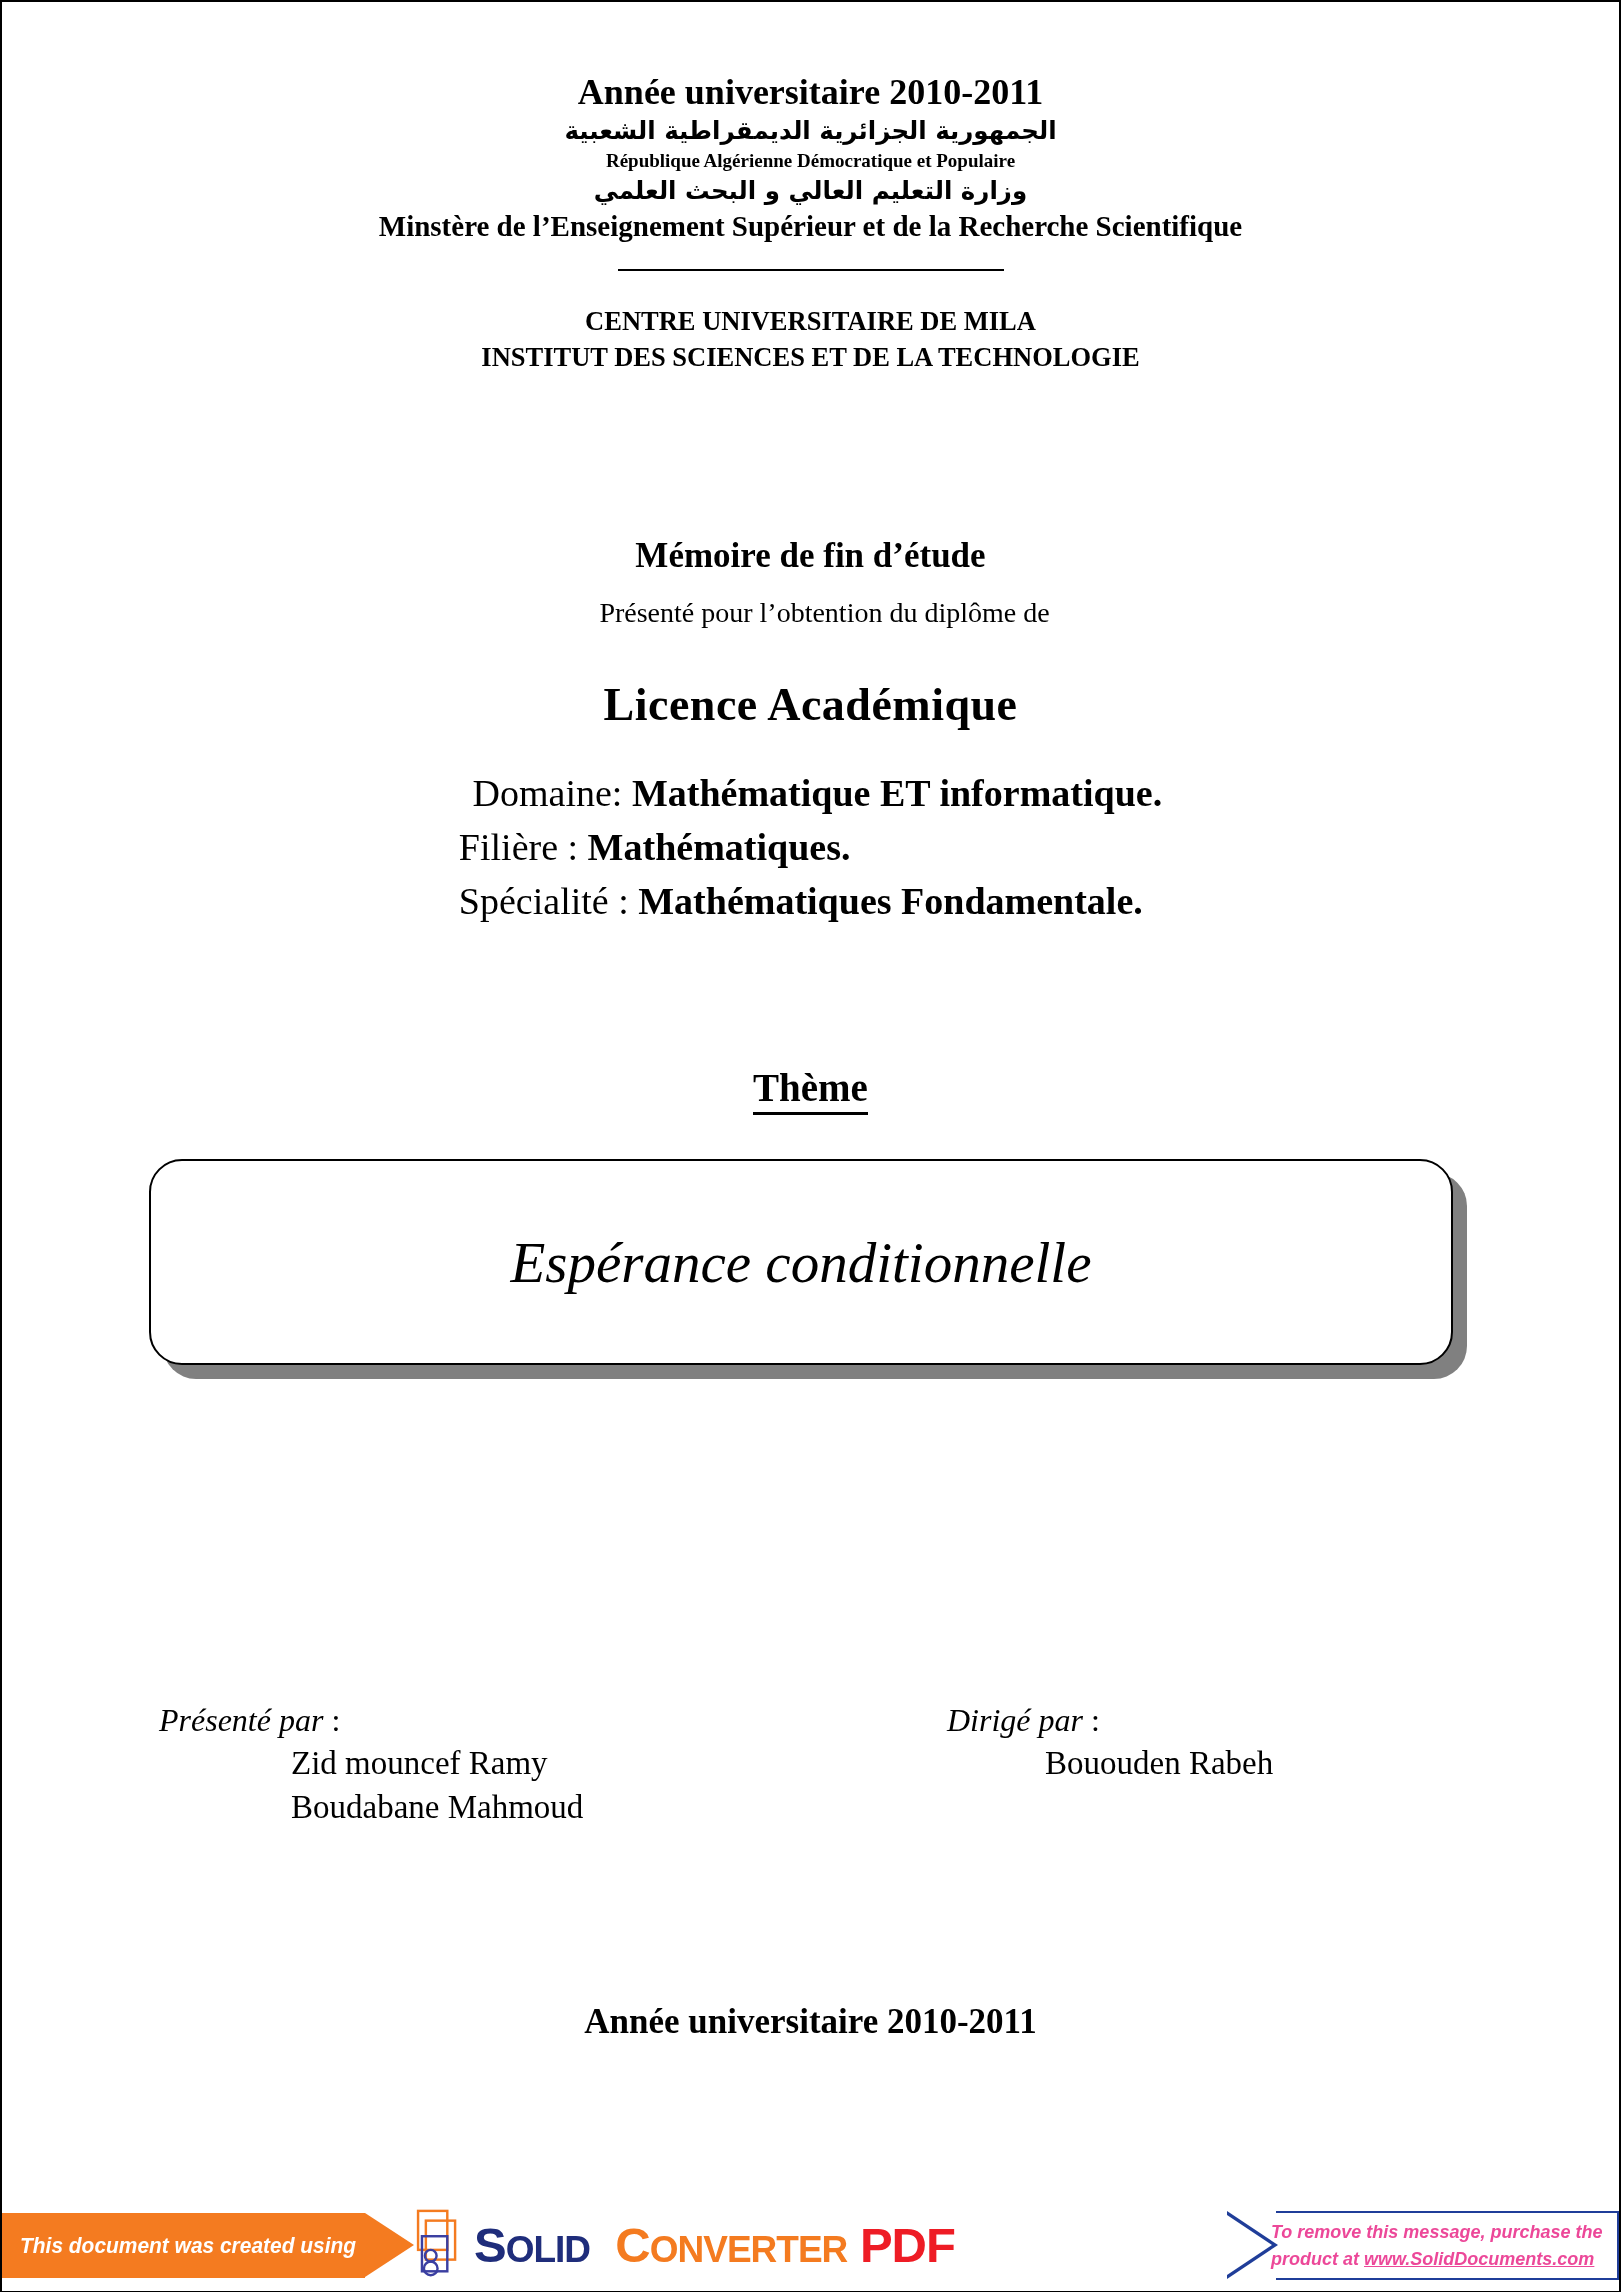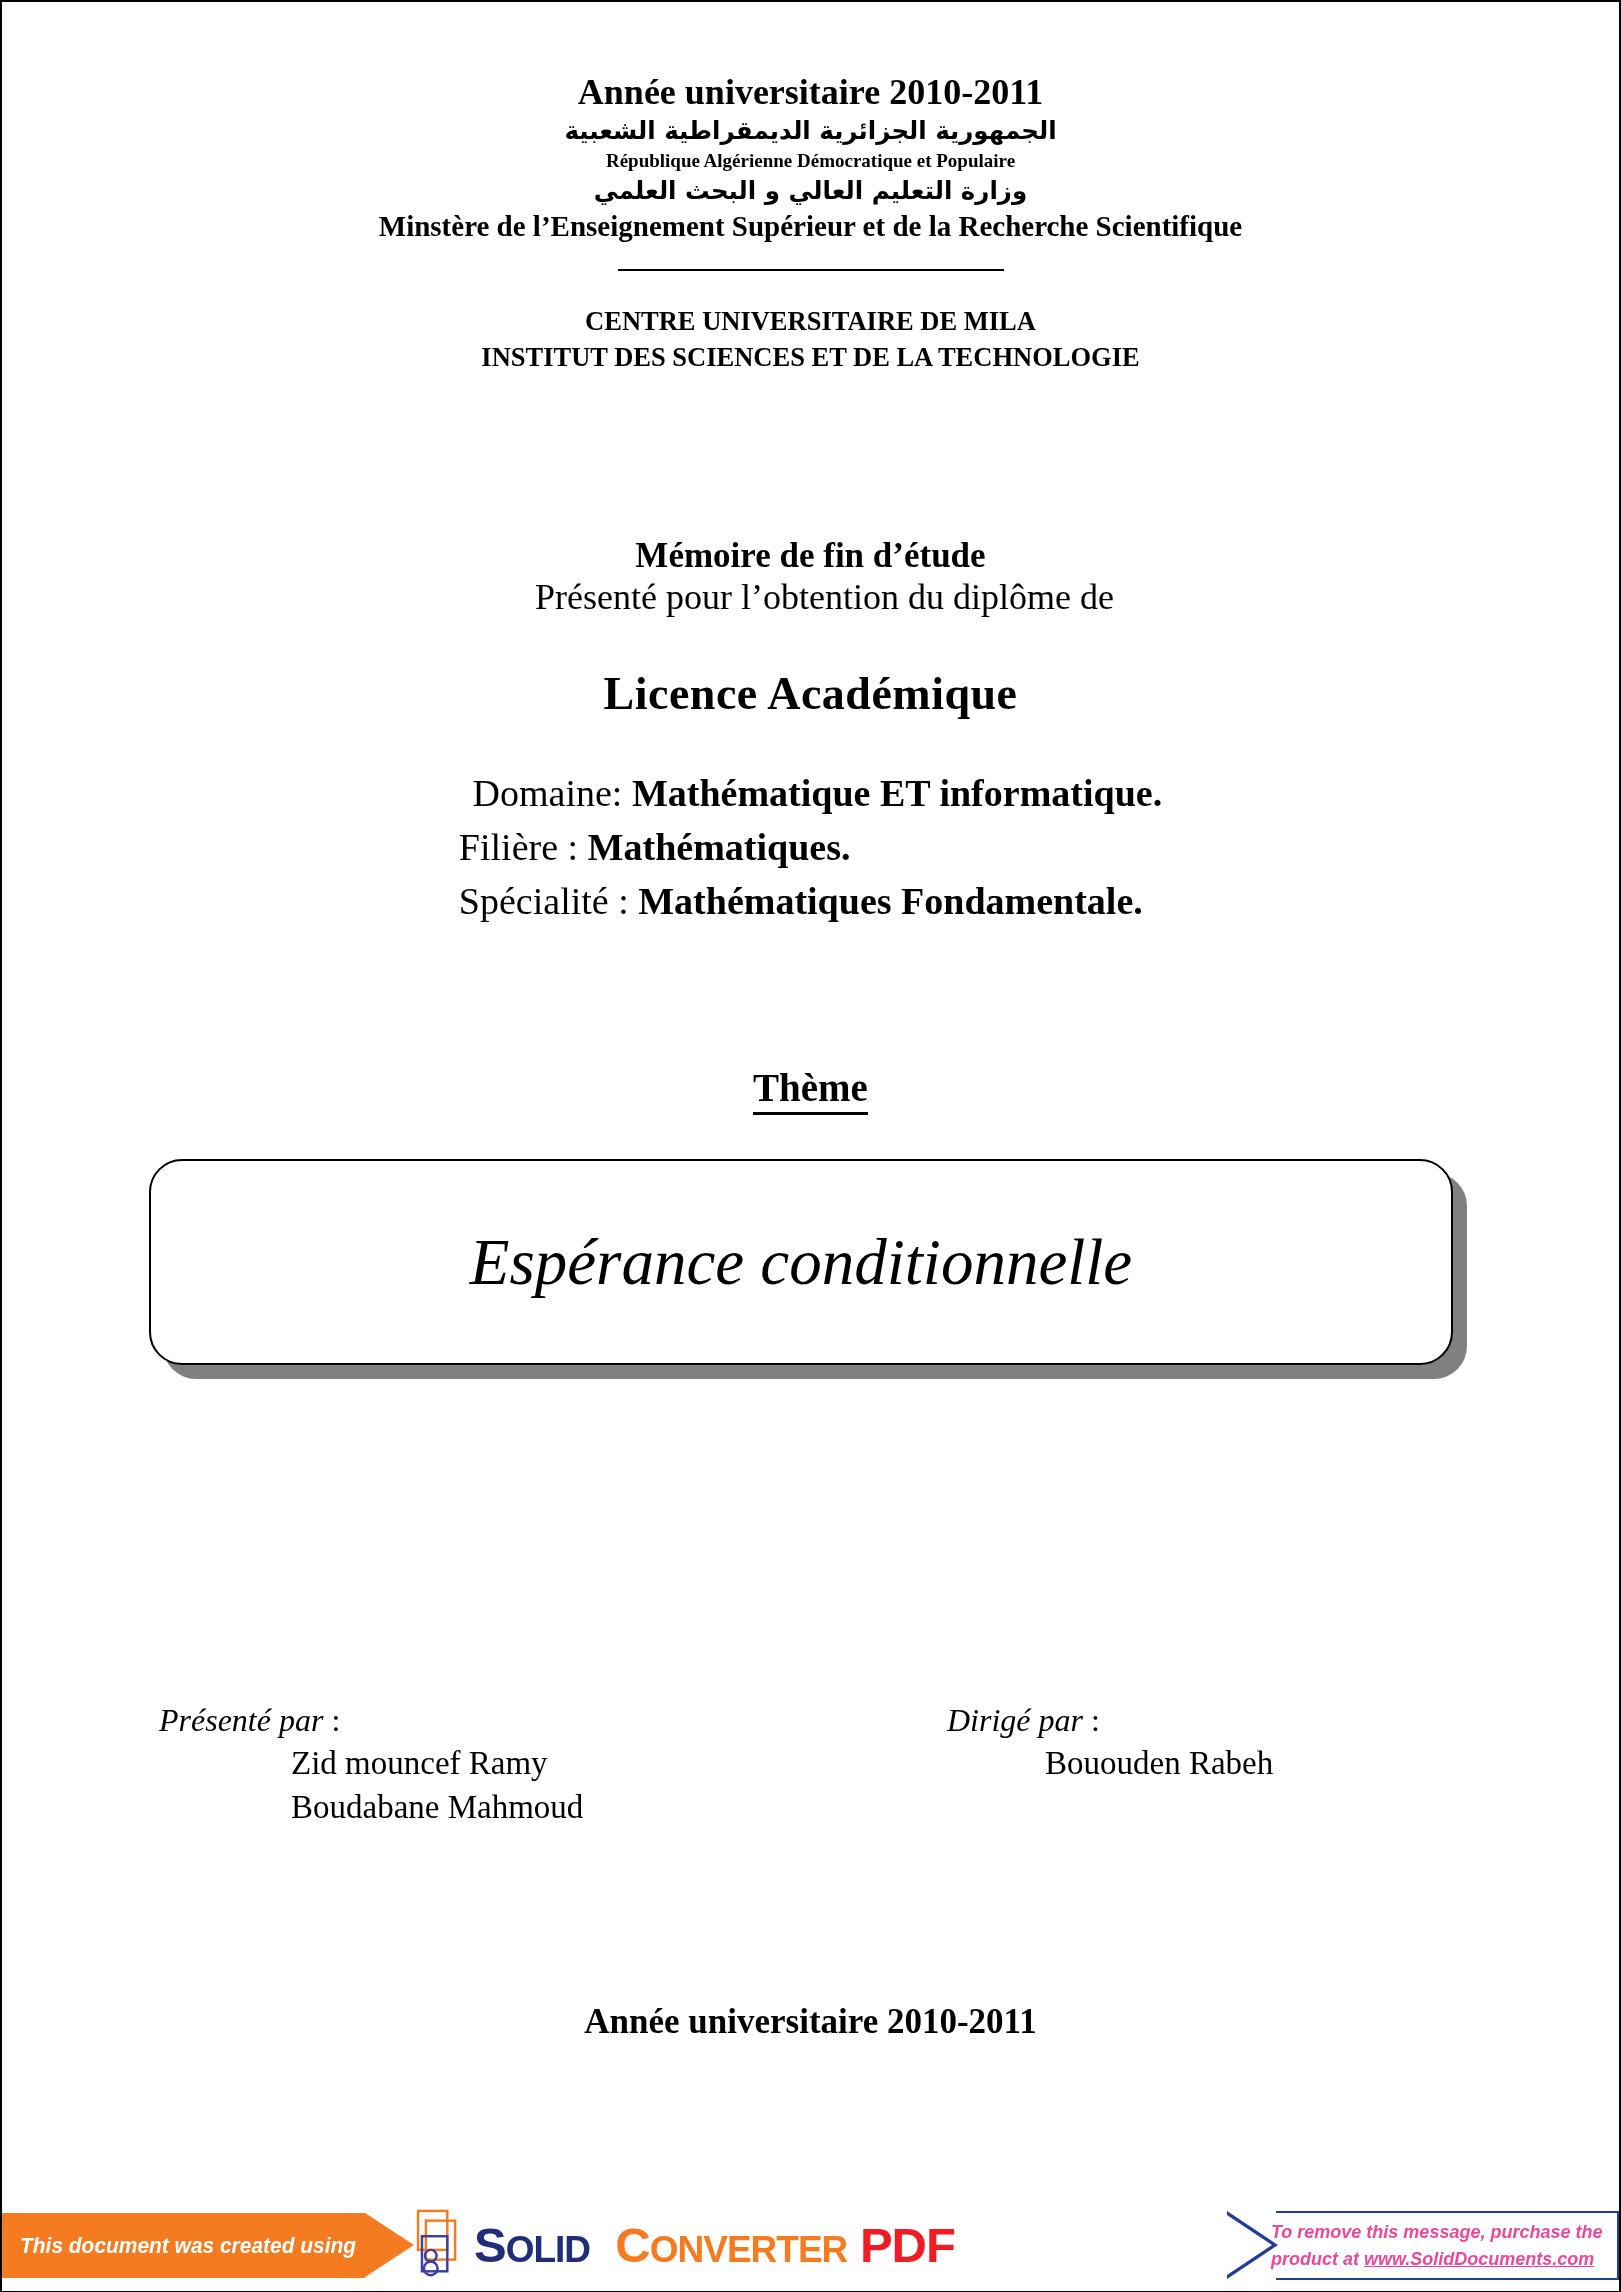--- a/index.html
+++ b/index.html
@@ -62,22 +62,22 @@
     top: 534px;
     left: 0;
     right: 0;
     text-align: center;
   }
   .memoire-title {
     font-size: 35px;
     font-weight: bold;
   }
   .memoire-sub {
-    font-size: 36px;
-    margin-top: 0;
+    font-size: 28px;
+    margin-top: 21px;
     padding-left: 28px;
   }
   .licence {
     font-size: 46px;
     font-weight: bold;
     margin-top: 49px;
     letter-spacing: 0.5px;
   }
 
   .spec-block {
@@ -137,21 +137,21 @@
     height: 100%;
     background: #ffffff;
     border: 2px solid #000000;
     border-radius: 33px;
     box-sizing: border-box;
     display: flex;
     align-items: center;
     justify-content: center;
   }
   .theme-title {
-    font-size: 65px;
+    font-size: 57px;
     font-style: italic;
     font-family: "Liberation Serif", serif;
     white-space: nowrap;
   }
 
   
   .authors {
     position: absolute;
     top: 1666px;
     left: 0;

